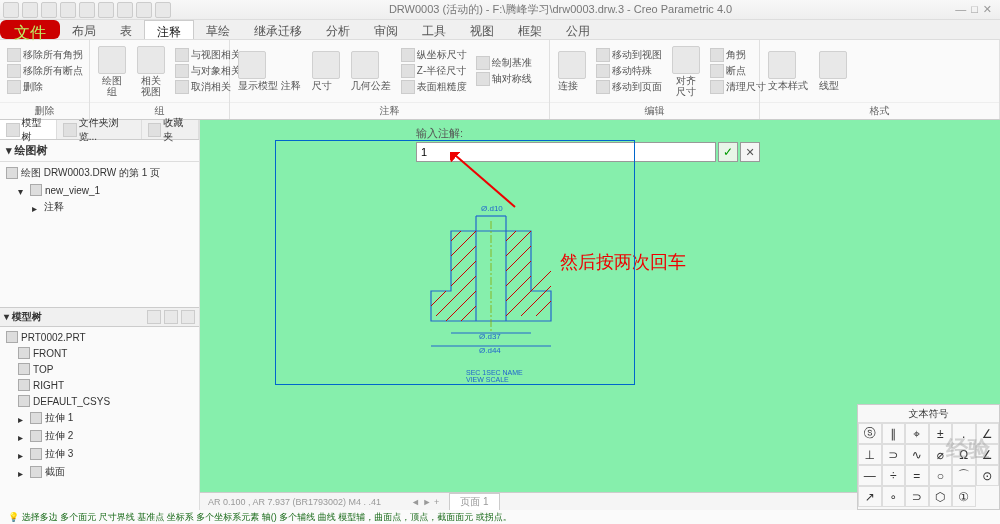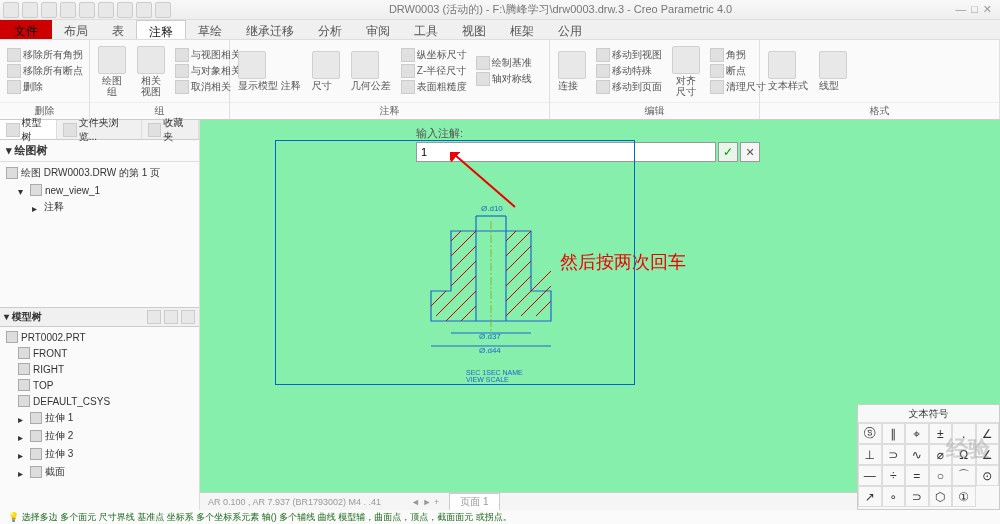--- a/index.html
+++ b/index.html
@@ -5,21 +5,21 @@
     * { margin: 0; padding: 0; box-sizing: border-box; font-family: "Microsoft YaHei", Arial, sans-serif; }
     body { width: 1000px; height: 524px; background: #f5f5f5; overflow: hidden; font-size: 11px; color: #333; position: relative; }
     
     .titlebar { height: 20px; background: linear-gradient(#f8f8f8, #eee); display: flex; align-items: center; border-bottom: 1px solid #ddd; }
     .titlebar-left { display: flex; gap: 3px; padding: 0 3px; }
     .tb-icon { width: 16px; height: 16px; background: #e8e8e8; border: 1px solid #ccc; border-radius: 2px; }
     .titlebar-title { flex: 1; text-align: center; color: #777; font-size: 11px; }
     .titlebar-right { display: flex; gap: 5px; padding: 0 8px; color: #999; }
     
     .menubar { height: 20px; background: #f0f0f0; display: flex; border-bottom: 1px solid #ddd; }
-    .file-menu { background: #c00; color: #000000; padding: 3px 14px; font-size: 12px; }
+    .file-menu { background: #c00; color: #bef264; padding: 3px 14px; font-size: 16px; border-radius: 6px; }
     .menu-item { padding: 3px 12px; color: #555; font-size: 12px; cursor: pointer; }
     .menu-item.active { background: #fff; border: 1px solid #ccc; border-bottom: none; color: #222; }
     
     .ribbon { height: 80px; background: #fafafa; border-bottom: 1px solid #ccc; display: flex; }
     .ribbon-group { border-right: 1px solid #e0e0e0; display: flex; flex-direction: column; }
     .ribbon-content { flex: 1; display: flex; align-items: center; padding: 2px 4px; gap: 3px; }
     .ribbon-label { height: 17px; text-align: center; font-size: 10px; color: #666; border-top: 1px solid #eee; padding-top: 1px; }
     .ribbon-btn { display: flex; flex-direction: column; align-items: flex-start; padding: 2px 4px; cursor: pointer; gap: 1px; }
     .ribbon-btn-icon { width: 28px; height: 28px; background: #e8e8e8; border: 1px solid #d0d0d0; border-radius: 2px; }
     .ribbon-btn-label { font-size: 10px; color: #555; text-align: center; line-height: 1.1; }
@@ -304,25 +304,25 @@
       <div class="tree-item">
           <span class="tree-icon"></span>
           <span>PRT0002.PRT</span>
         </div>
       <div class="tree-item tree-indent1">
           <span class="tree-icon"></span>
           <span>FRONT</span>
         </div>
       <div class="tree-item tree-indent1">
           <span class="tree-icon"></span>
+          <span>TOP</span>
+        </div>
+      <div class="tree-item tree-indent1">
+          <span class="tree-icon"></span>
           <span>RIGHT</span>
-        </div>
-      <div class="tree-item tree-indent1">
-          <span class="tree-icon"></span>
-          <span>TOP</span>
         </div>
       <div class="tree-item tree-indent1">
           <span class="tree-icon"></span>
           <span>DEFAULT_CSYS</span>
         </div>
       <div class="tree-item tree-indent1">
           <span class="expand-icon">▸</span>
           <span class="tree-icon"></span>
           <span>拉伸 1</span>
         </div>

